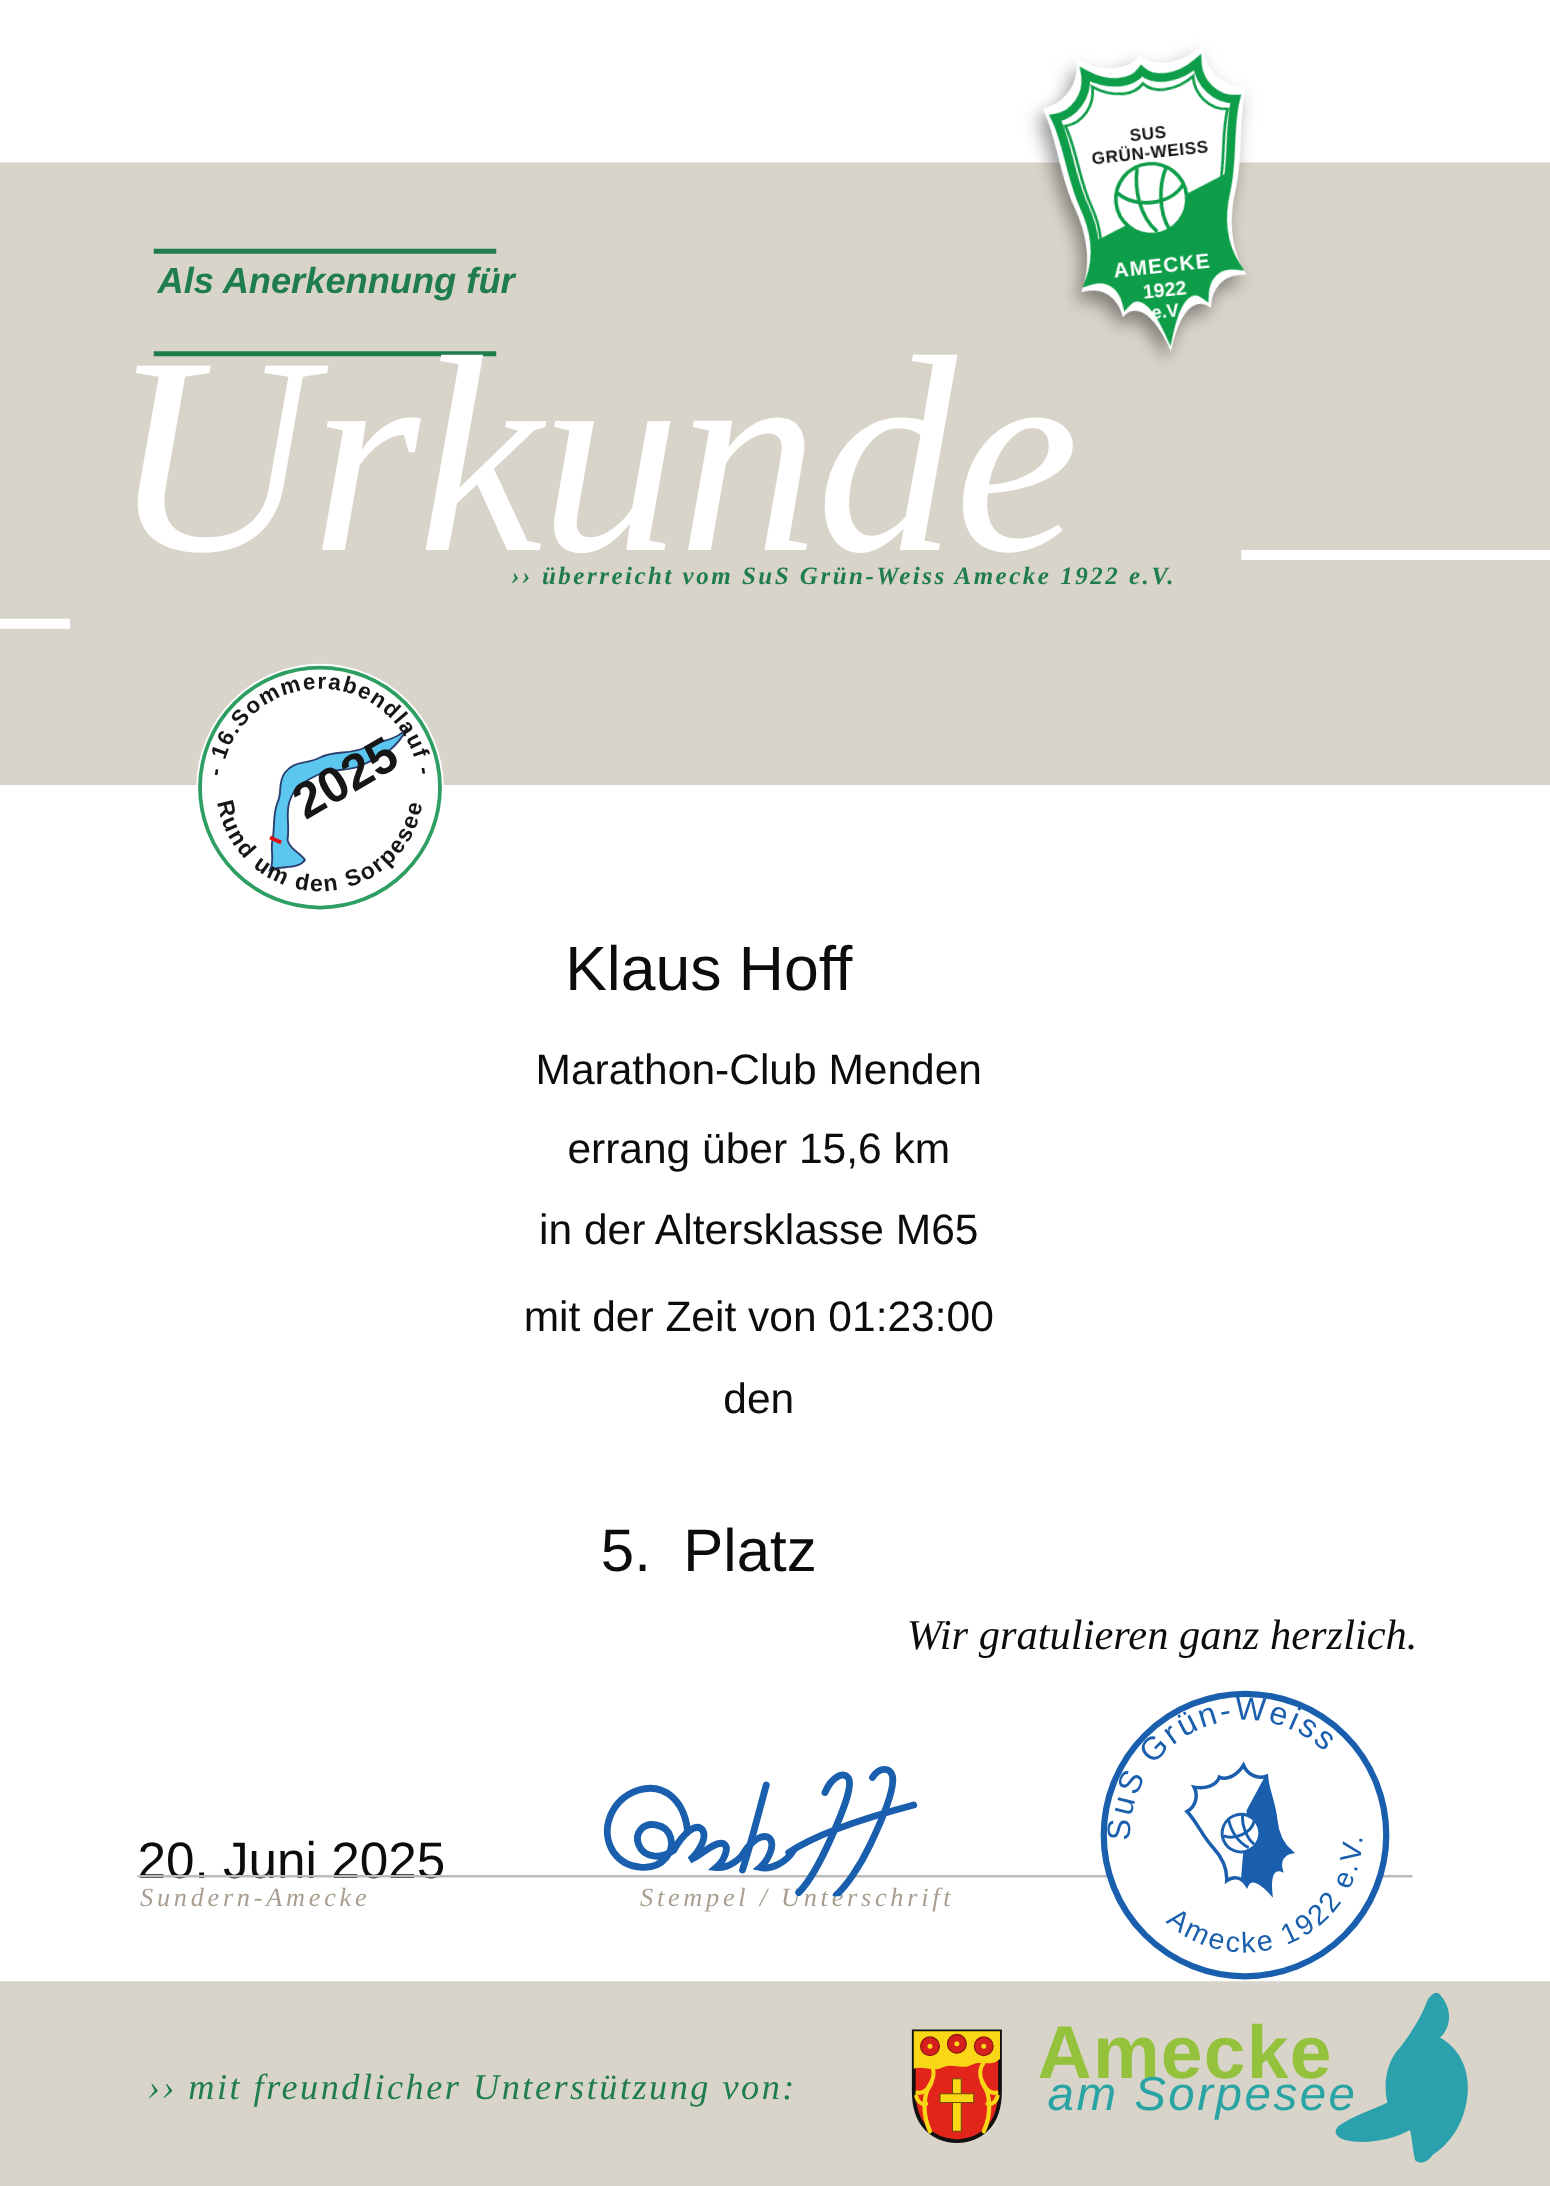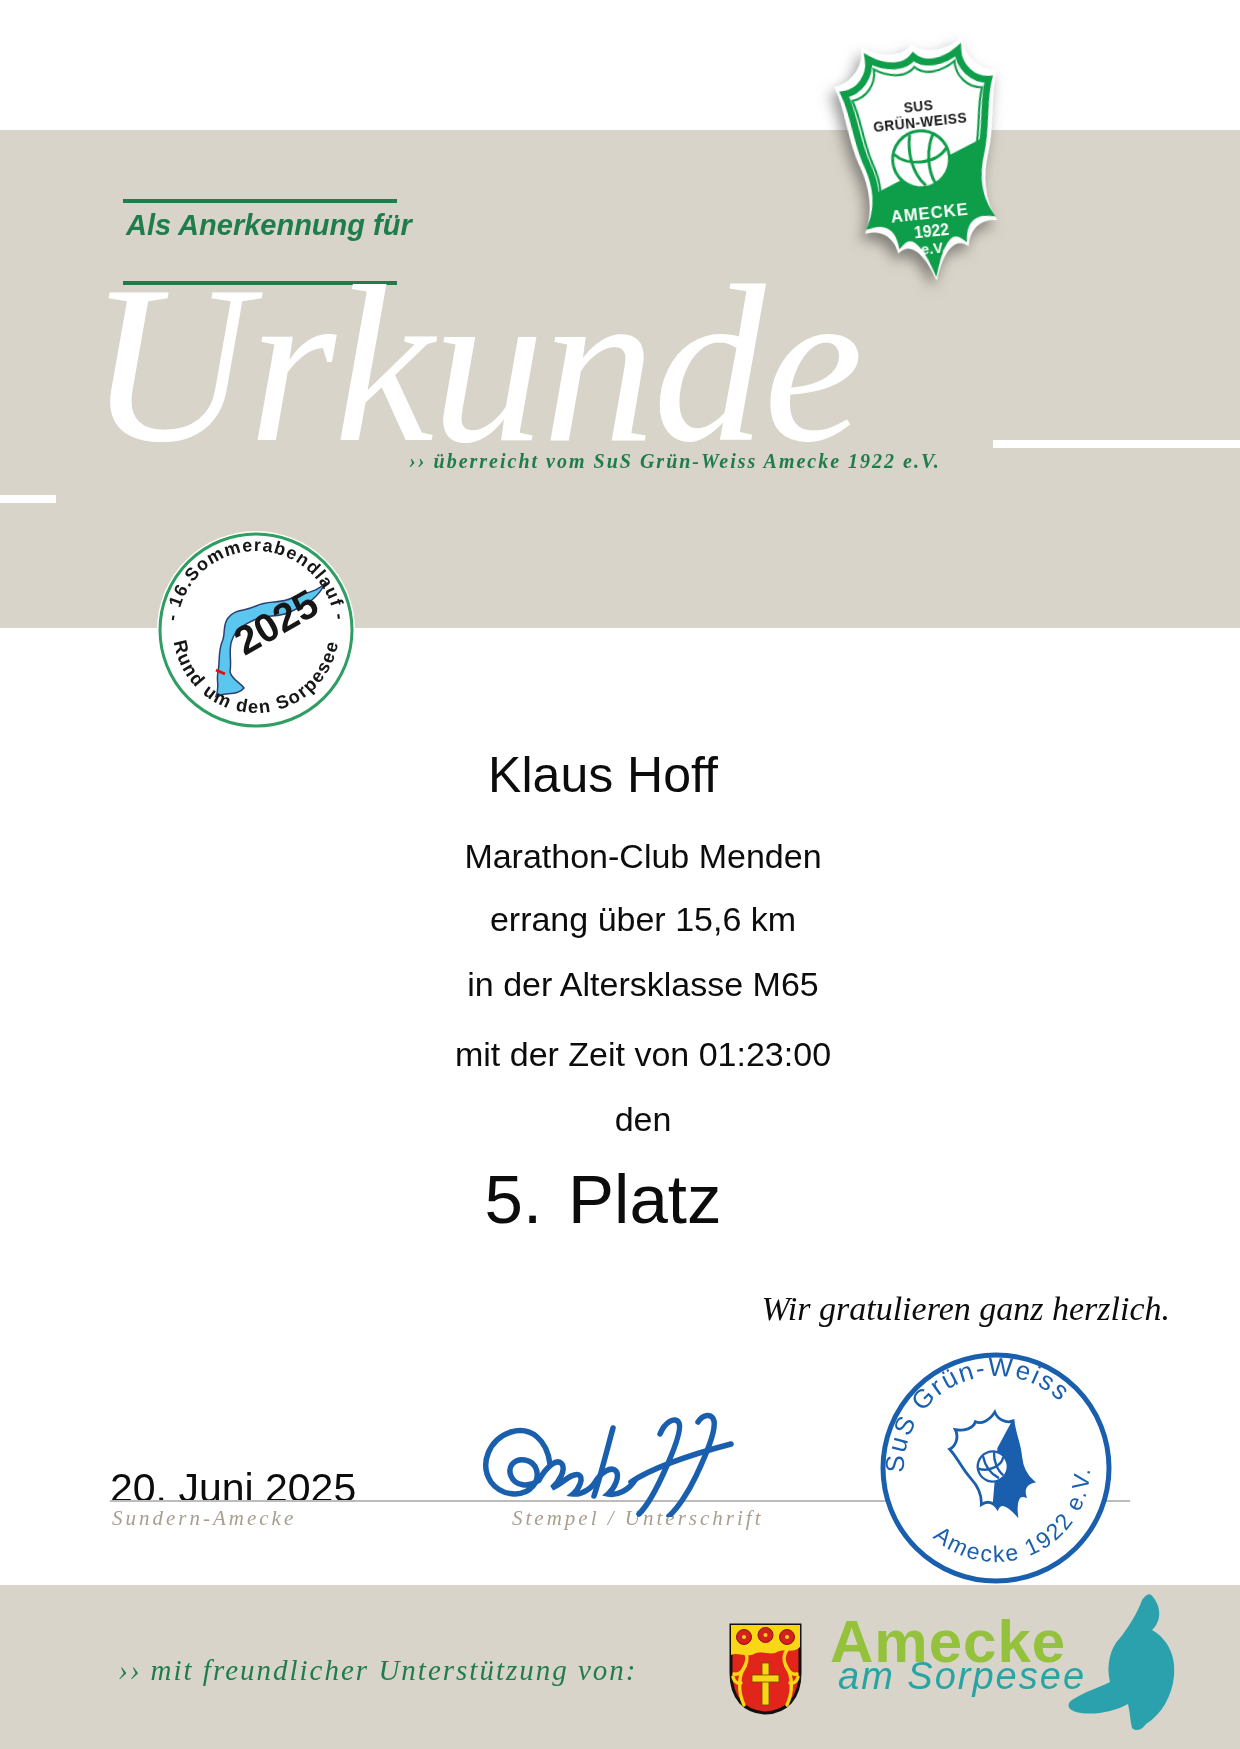--- a/index.html
+++ b/index.html
@@ -23,25 +23,25 @@
     font-family:"Liberation Serif",serif;font-style:italic;font-size:225px;line-height:1;
     letter-spacing:-2px;white-space:nowrap;}
   .title-dash{position:absolute;background:#ffffff;}
   .dash-left{left:0;top:495px;width:56px;height:8px;}
   .dash-right{left:993px;top:440px;width:247px;height:8px;}
 
   .subtitle{position:absolute;left:320px;top:450px;width:710px;text-align:center;
     font-family:"Liberation Serif",serif;font-style:italic;font-weight:bold;
     font-size:20px;letter-spacing:2px;color:var(--accent-green);}
 
-  .centercol{position:absolute;left:0;width:1134px;text-align:center;color:#0c0c0c;padding-left:36px;}
+  .centercol{position:absolute;left:0;width:1134px;text-align:center;color:#0c0c0c;}
   .t-name{top:746px;font-size:50px;}
   .t-line{font-size:34px;margin-left:40px;}
   .t-club{top:837px;} .t-dist{top:900px;} .t-class{top:965px;} .t-time{top:1035px;} .t-den{top:1100px;}
-  .t-rank{top:1160px;font-size:69px;}
+  .t-rank{top:1214px;font-size:48px;}
   .t-rank .gap{display:inline-block;width:26px;}
   .t-congrats{top:1290px;font-family:Liberation Serif, serif;font-style:italic;font-size:34px;text-align:right;}
 
   .issue-date{position:absolute;left:110px;top:1465px;font-size:41px;color:#0c0c0c;}
   .sig-rule{position:absolute;left:110px;top:1500px;width:1020px;height:2px;background:#bcbcbc;}
   .muted{position:absolute;font-family:"Liberation Serif",serif;font-style:italic;
     font-size:21px;letter-spacing:3px;color:var(--muted-label);}
   .place-label{left:112px;top:1506px;}
   .stamp-label{left:512px;top:1506px;}
 

